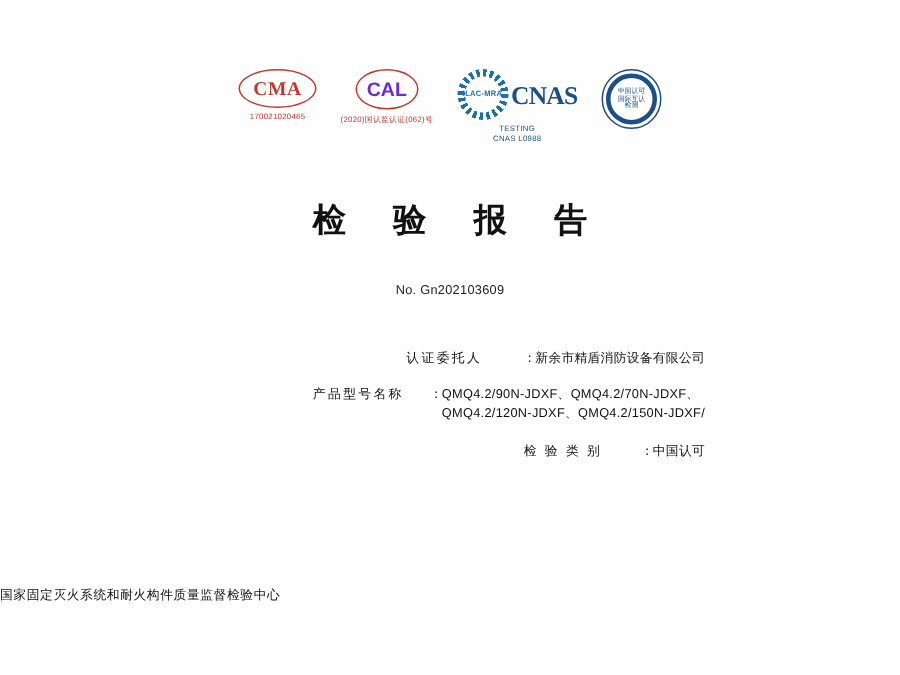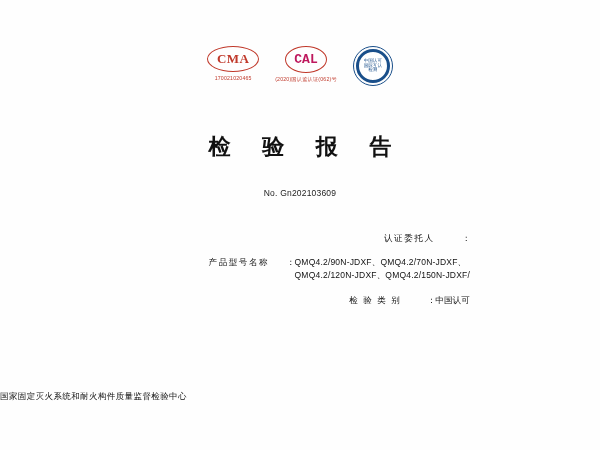--- a/index.html
+++ b/index.html
@@ -85,22 +85,22 @@
     border-radius: 50%;
   }
   .cal-text {
     position: absolute;
     inset: 0;
     display: flex;
     align-items: center;
     justify-content: center;
     font-size: 13px;
     font-weight: bold;
-    color: #be185d;
-    font-family: Liberation Mono, monospace;
+    color: #6d28d9;
+    font-family: Liberation Sans, sans-serif;
   }
 
   
   .ilac-glyph {
     display: flex;
     align-items: center;
     gap: 2px;
   }
   .ilac-circle {
     position: relative;
@@ -259,20 +259,32 @@
     </div>
 
     <div class="mark cal">
       <div class="cal-glyph">
         <div class="cal-ellipse"></div>
         <div class="cal-text">CAL</div>
       </div>
       <div class="mark-caption">(2020)国认监认证(062)号</div>
     </div>
 
+    <div class="mark ilac">
+      <div class="ilac-glyph">
+        <div class="ilac-circle">
+          <span class="ilac-label">ILAC-MRA</span>
+        </div>
+        <div class="cnas-block">
+          <div class="cnas-text">CNAS</div>
+        </div>
+      </div>
+      <div class="mark-caption" style="color:#1a4f8a;">TESTING</div>
+      <div class="mark-caption" style="color:#1a4f8a;margin-top:1px;">CNAS L0988</div>
+    </div>
 
     <div class="mark cnca">
       <div class="cnca-glyph">
         <div class="cnca-ring"></div>
         <div class="cnca-ring2"></div>
         <div class="cnca-inner">
           <span>中国认可</span>
           <span>国际互认</span>
           <span>检测</span>
         </div>
@@ -283,20 +295,23 @@
 
   <div class="doc-title">检 验 报 告</div>
 
   <div class="doc-number">No. Gn202103609</div>
 
   <div class="fields">
 
     <div class="field-row">
       <div class="field-label">认证委托人</div>
       <div class="field-colon">：</div>
+      <div class="field-value">
+        <span class="line">新余市精盾消防设备有限公司</span>
+      </div>
     </div>
 
     <div class="field-row">
       <div class="field-label">产品型号名称</div>
       <div class="field-colon">：</div>
       <div class="field-value">
         <span class="line">QMQ4.2/90N-JDXF、QMQ4.2/70N-JDXF、</span>
         <span class="line">QMQ4.2/120N-JDXF、QMQ4.2/150N-JDXF/</span>
       </div>
     </div>

